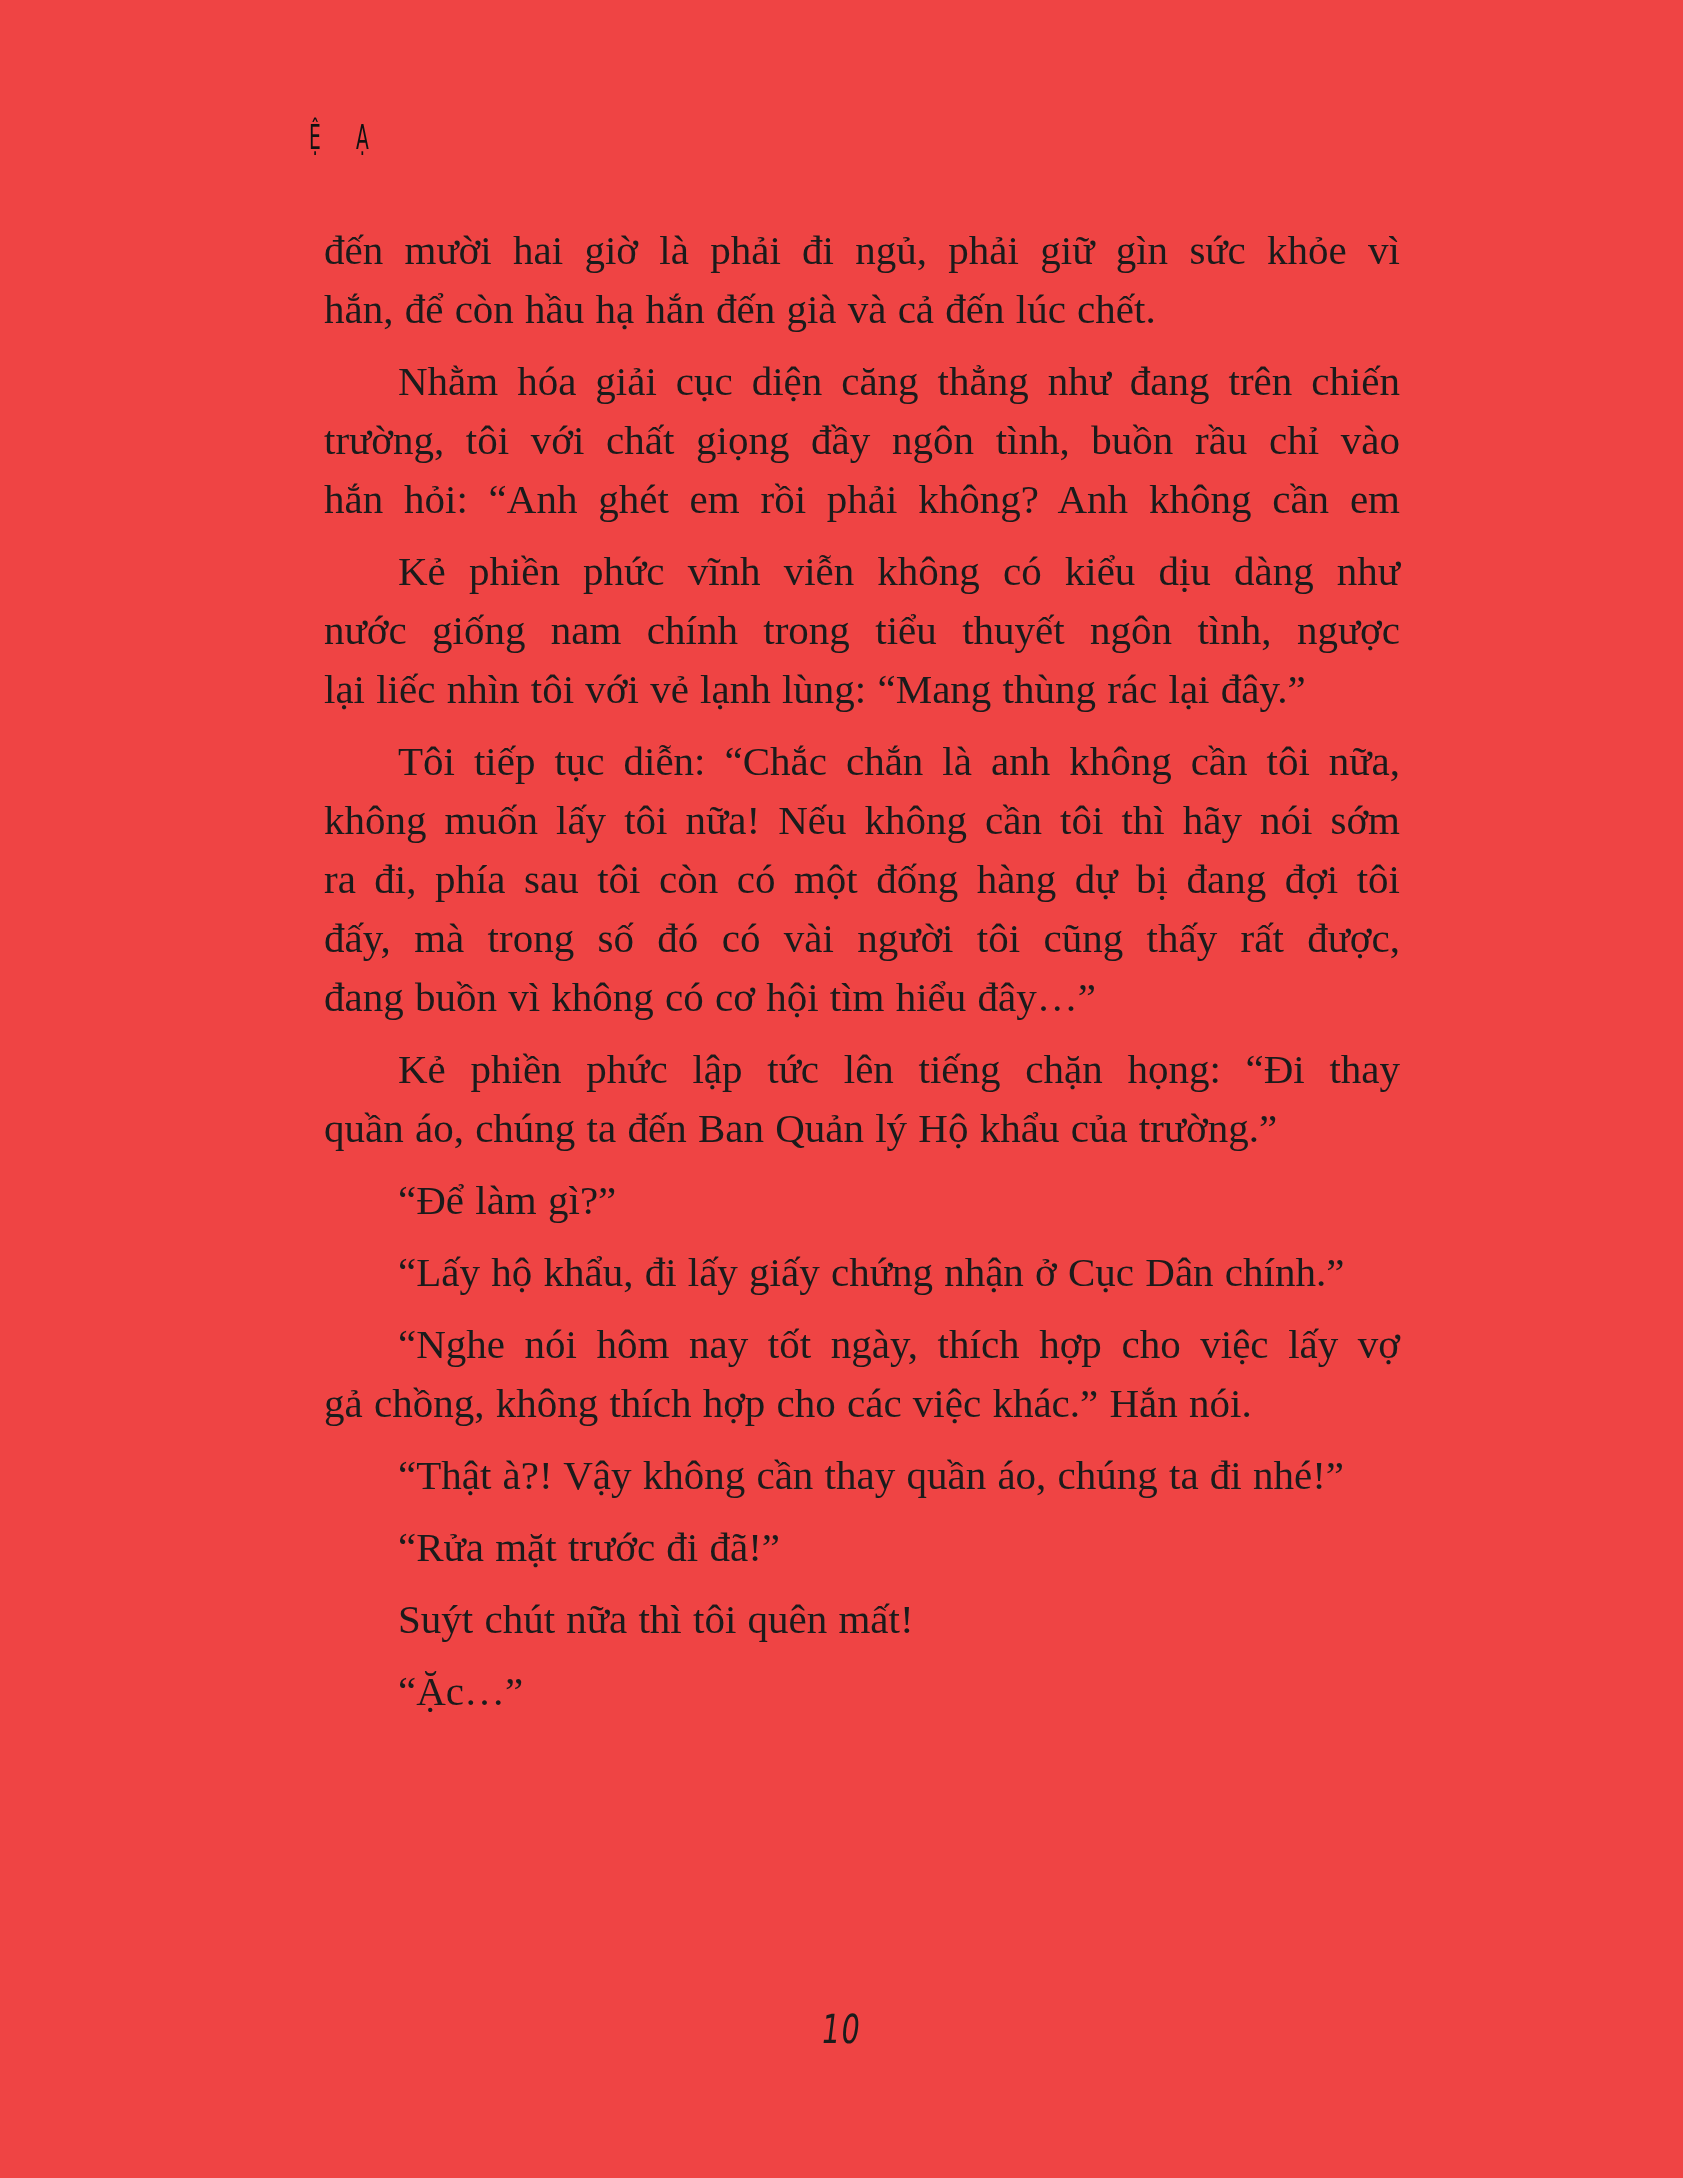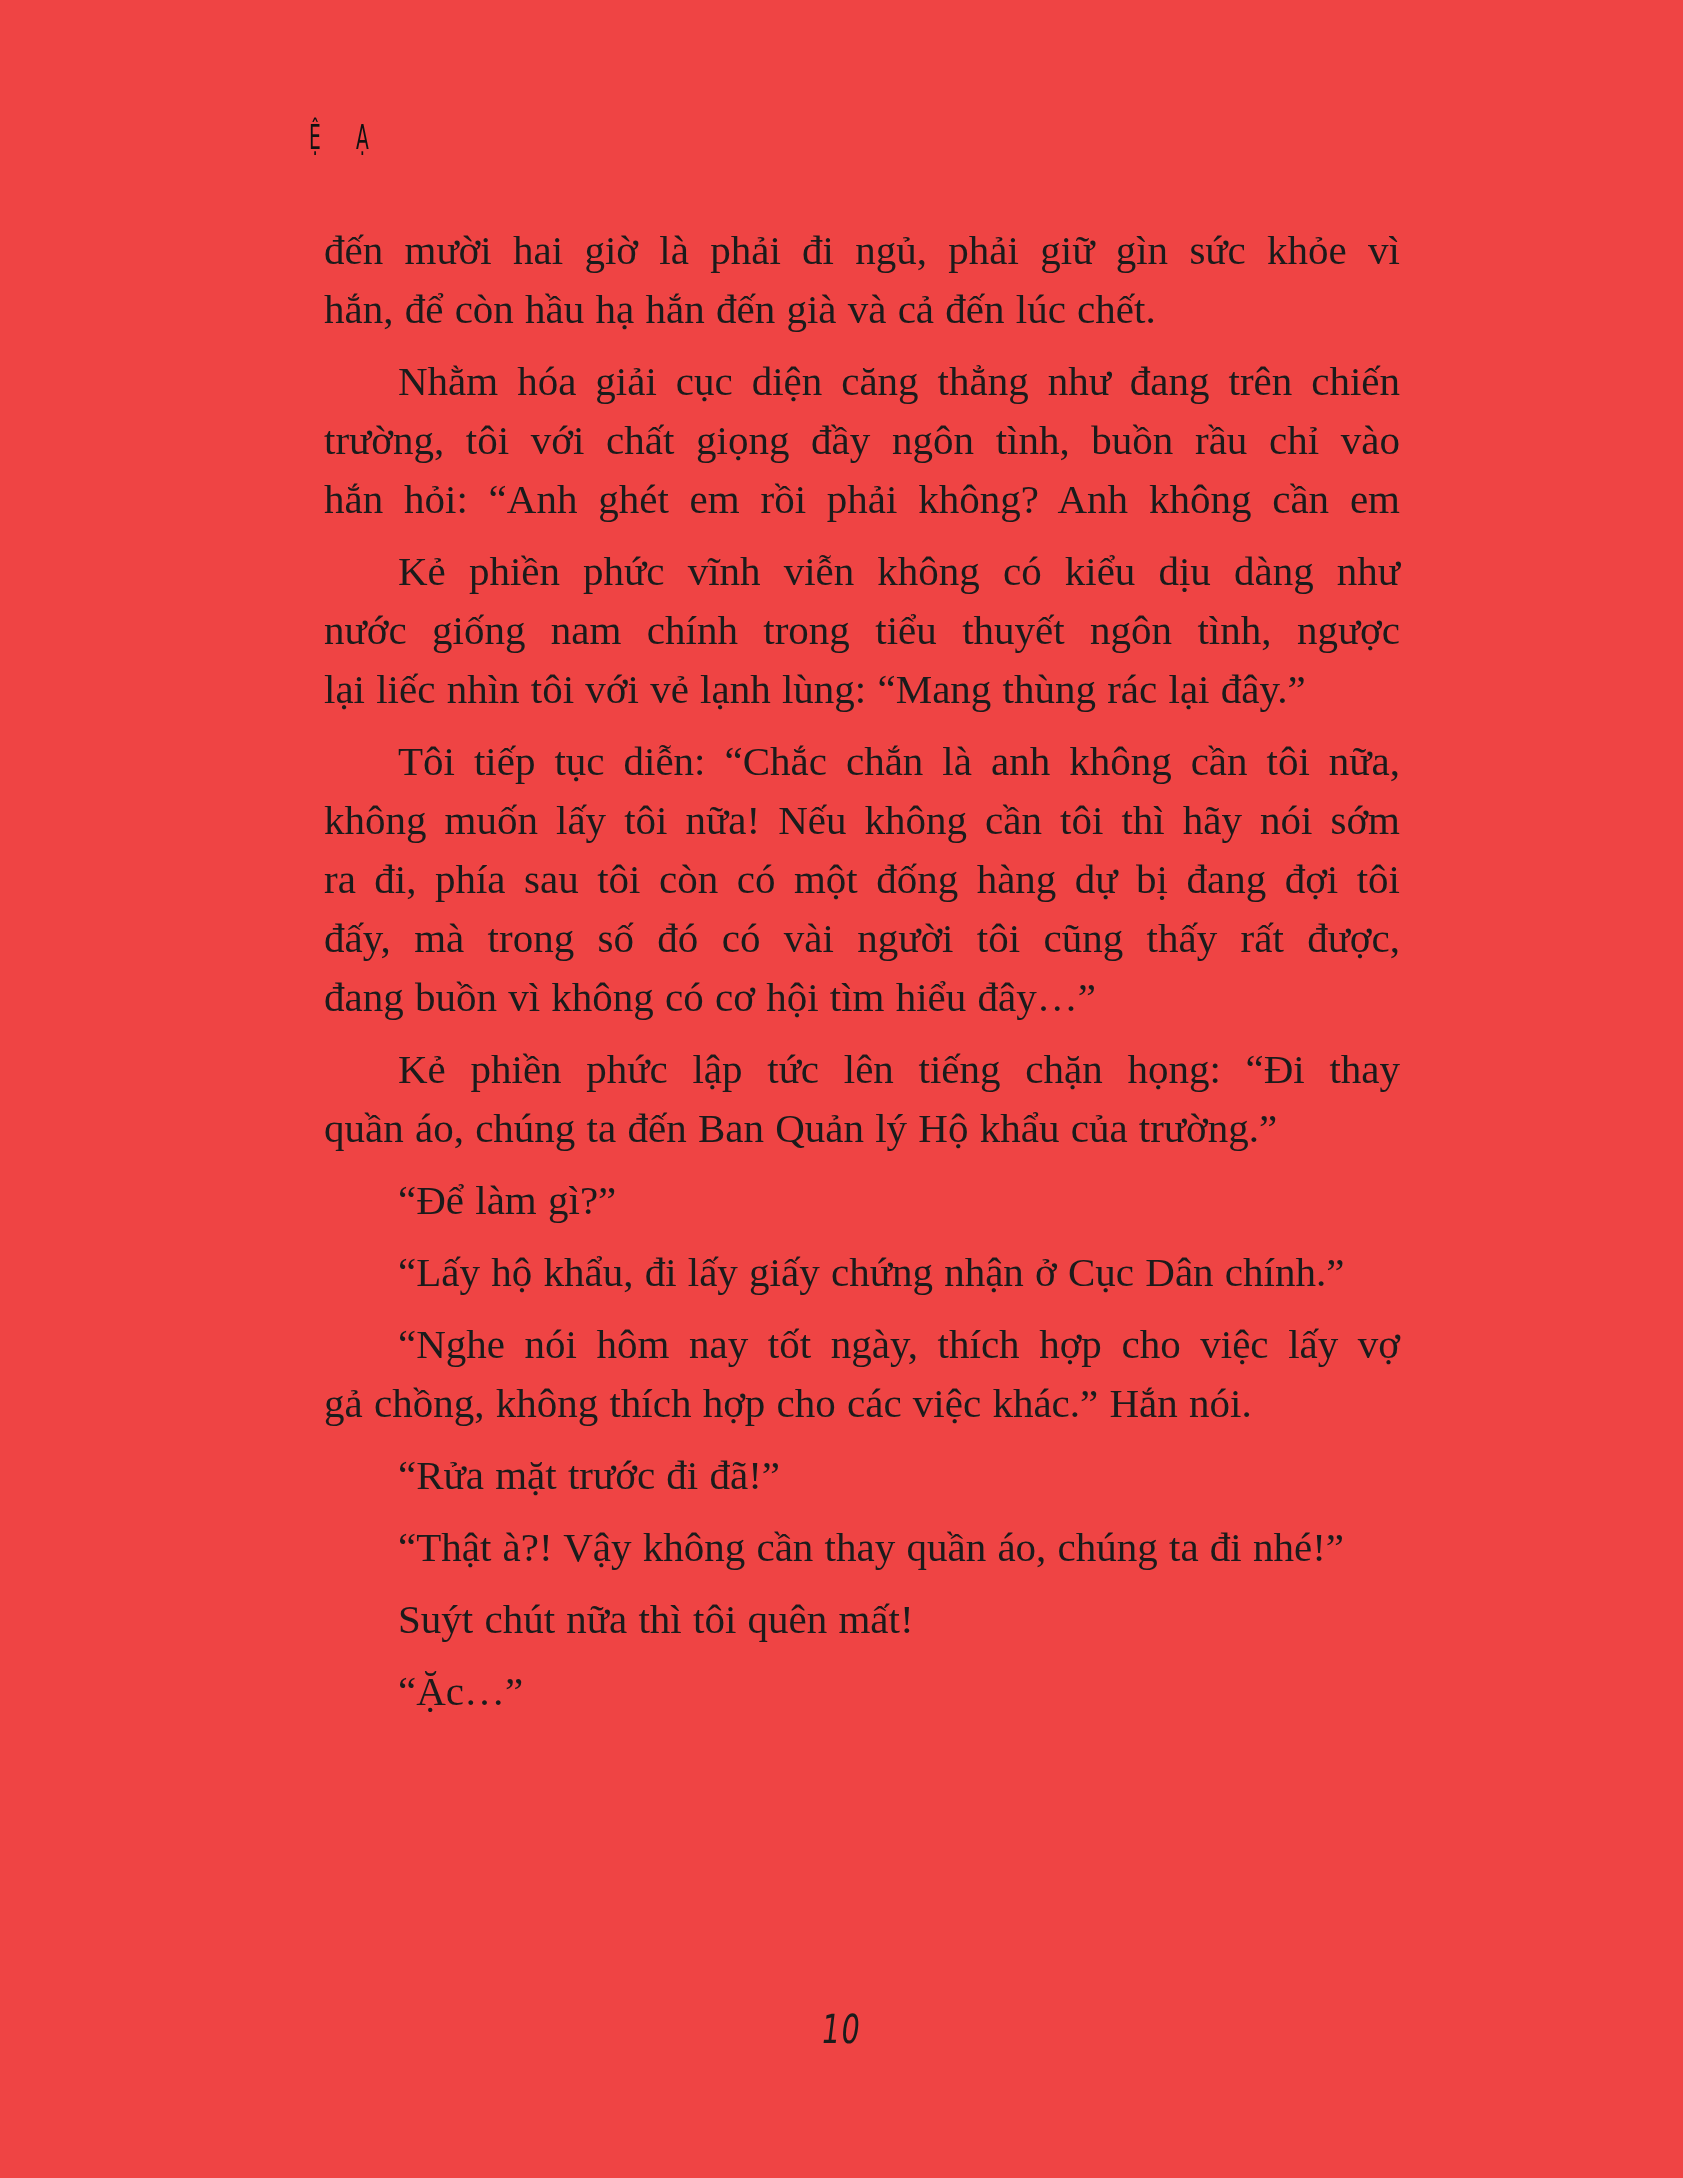--- a/index.html
+++ b/index.html
@@ -111,25 +111,25 @@
       <span class="line last ind">“Lấy hộ khẩu, đi lấy giấy chứng nhận ở Cục Dân chính.”</span>
     </p>
 
 
     <p class="para">
       <span class="line ind">“Nghe nói hôm nay tốt ngày, thích hợp cho việc lấy vợ</span>
       <span class="line last">gả chồng, không thích hợp cho các việc khác.” Hắn nói.</span>
     </p>
 
     <p class="para">
-      <span class="line last ind">“Rửa mặt trước đi đã!”</span>
+      <span class="line last ind">“Thật à?! Vậy không cần thay quần áo, chúng ta đi nhé!”</span>
     </p>
 
     <p class="para">
-      <span class="line last ind">“Thật à?! Vậy không cần thay quần áo, chúng ta đi nhé!”</span>
+      <span class="line last ind">“Rửa mặt trước đi đã!”</span>
     </p>
 
     <p class="para">
       <span class="line last ind">Suýt chút nữa thì tôi quên mất!</span>
     </p>
 
     <p class="para">
       <span class="line last ind">“Ặc…”</span>
     </p>
 

